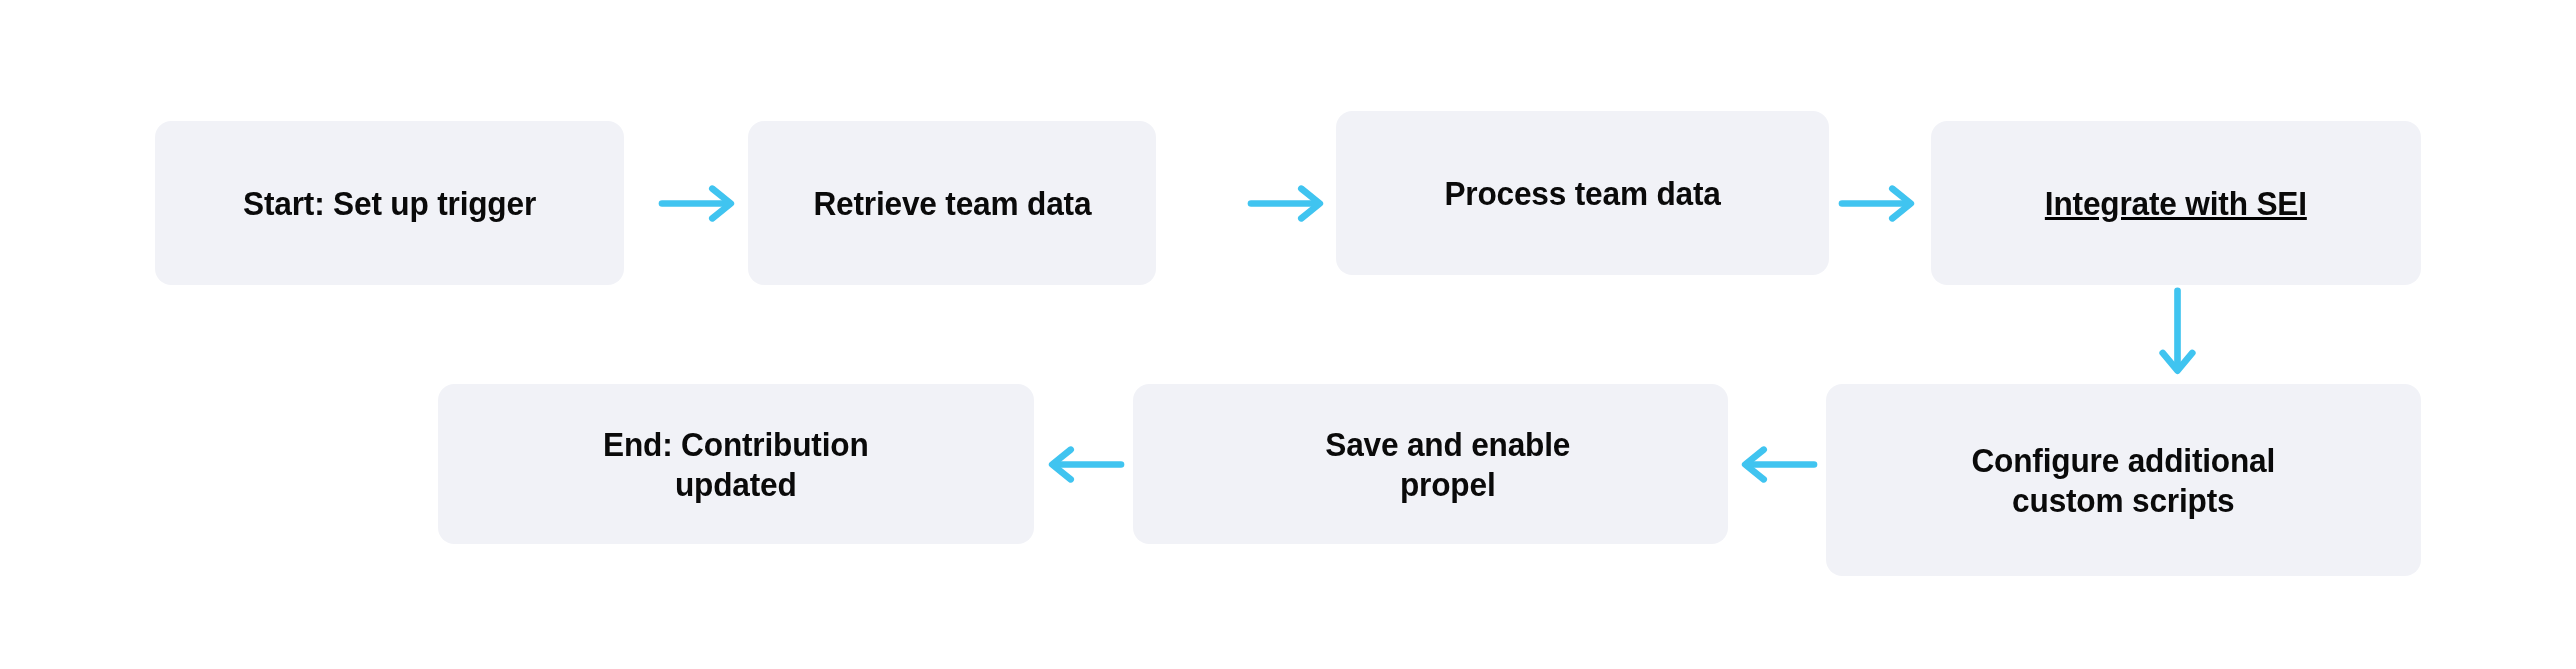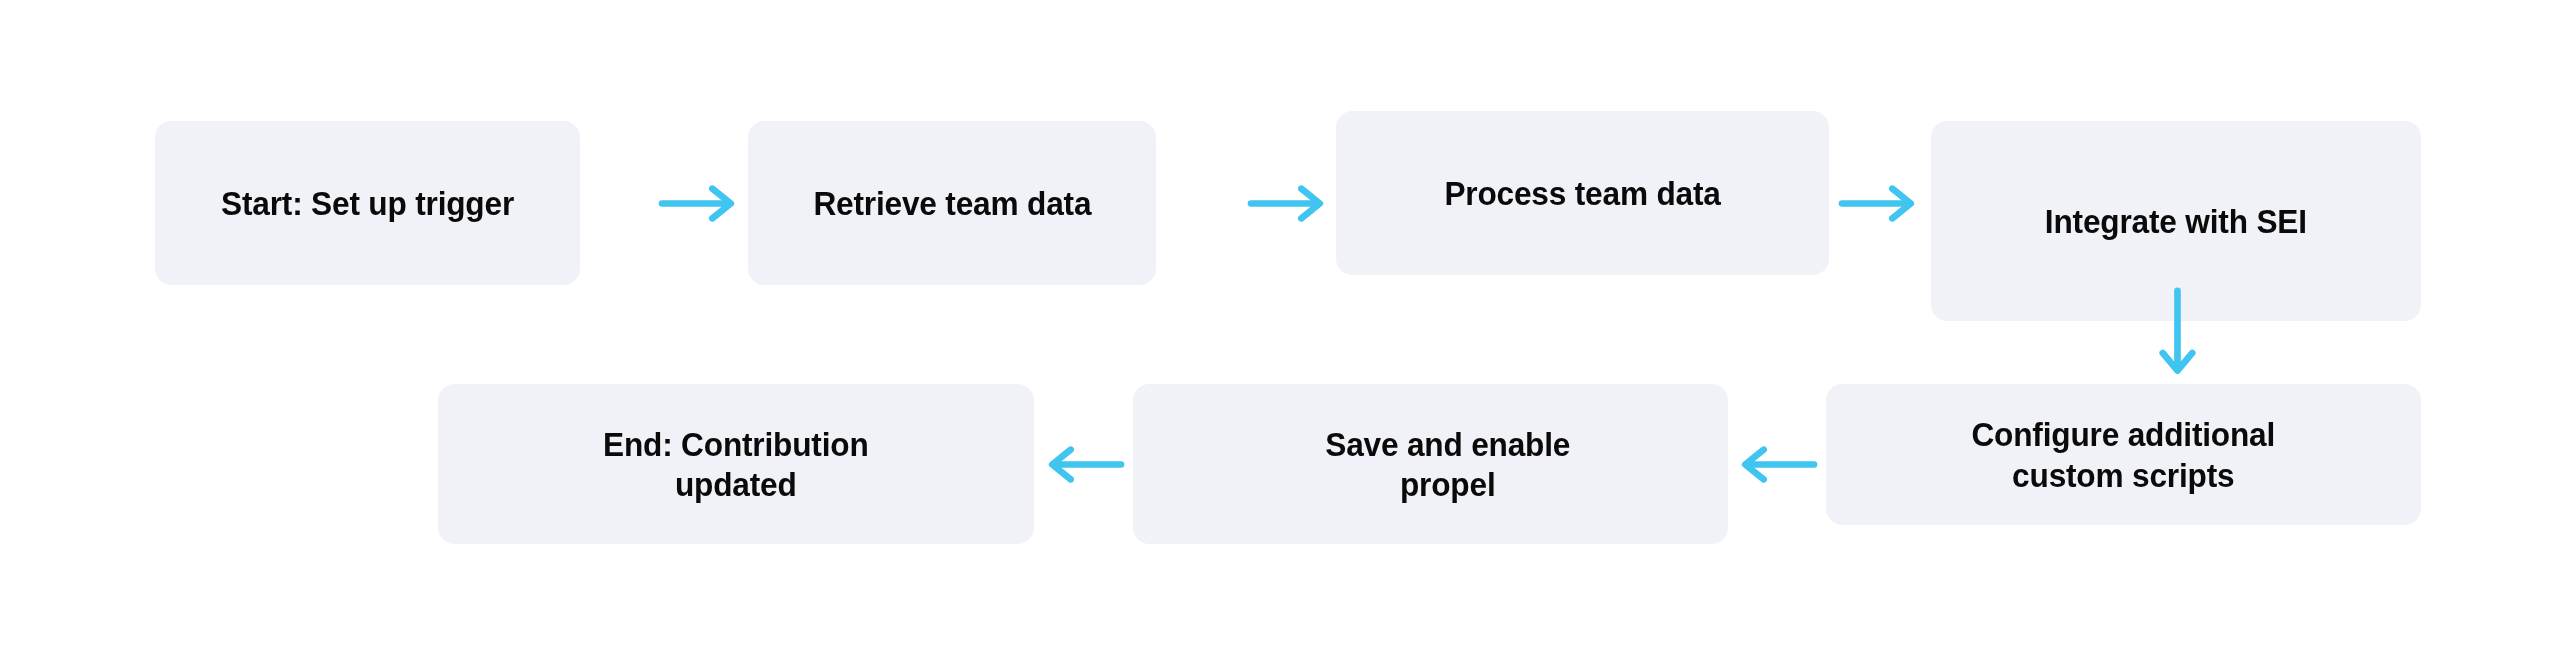--- a/index.html
+++ b/index.html
@@ -39,29 +39,29 @@
     font-size: 34px;
     line-height: 1.18;
     color: #0a0a0a;
     letter-spacing: -0.2px;
     white-space: pre-line;
     transform: scaleX(0.93);
     transform-origin: center center;
   }
 
   
-  #node-start        { left: 155px;  top: 121px; width: 425px; height: 164px; }
+  #node-start        { left: 155px;  top: 121px; width: 469px; height: 164px; }
   #node-retrieve     { left: 748px; top: 121px; width: 408px; height: 164px; }
   #node-process      { left: 1336px; top: 111px; width: 493px; height: 164px; }
-  #node-integrate    { left: 1931px; top: 121px; width: 490px; height: 200px; }
+  #node-integrate    { left: 1931px; top: 121px; width: 490px; height: 164px; text-decoration: underline; }
 
   
   #node-end          { left: 438px;  top: 384px; width: 596px; height: 160px; align-items: center; }
   #node-save         { left: 1133px; top: 384px; width: 595px; height: 160px; padding-left: 48px; }
-  #node-configure    { left: 1826px; top: 384px; width: 595px; height: 141px; text-align: center; }
+  #node-configure    { left: 1826px; top: 384px; width: 595px; height: 192px; text-align: center; }
 
   
   .arrow {
     position: absolute;
     overflow: visible;
   }
   .arrow svg { display: block; overflow: visible; }
 
   #arrow-start-retrieve    { left: 660px;  top: 185px; width: 78px; height: 37px; }
   #arrow-retrieve-process  { left: 1249px; top: 185px; width: 78px; height: 37px; }

